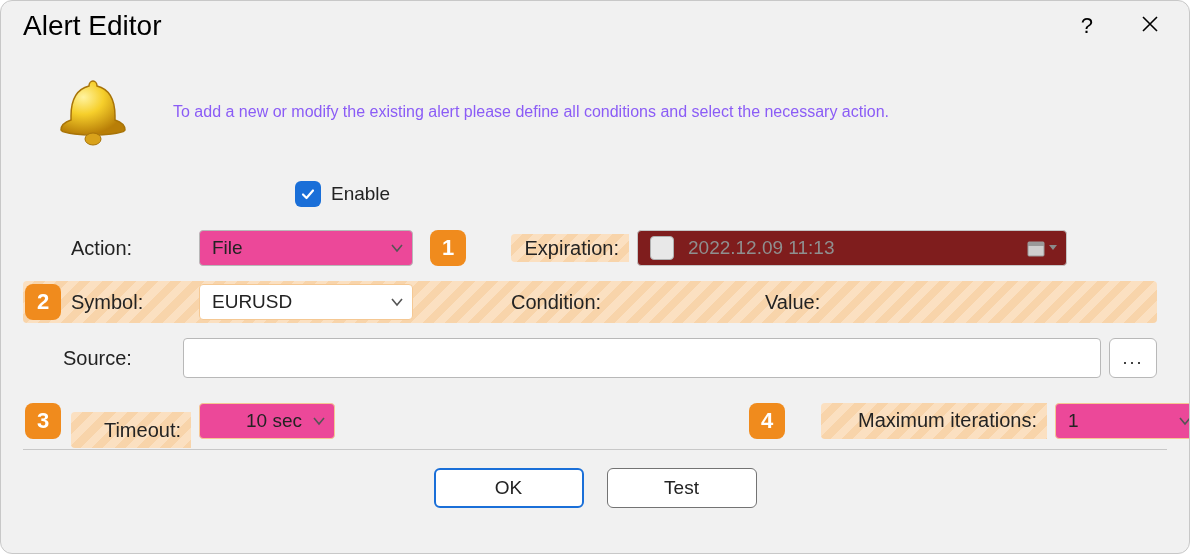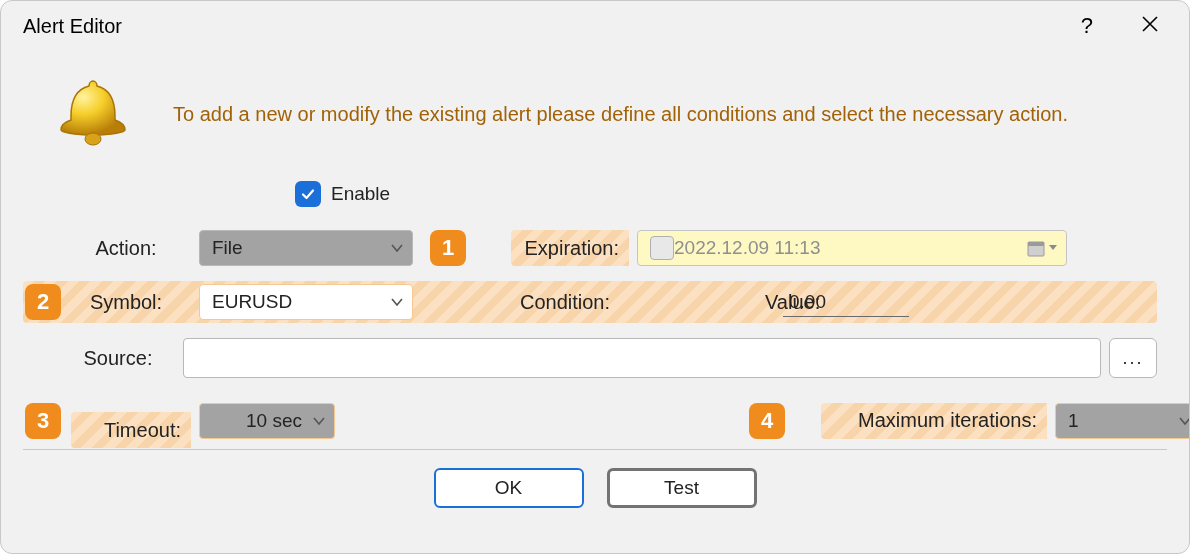--- a/index.html
+++ b/index.html
@@ -5,79 +5,79 @@
   * { box-sizing: border-box; font-family: "Segoe UI", Arial, sans-serif; }
   html,body { margin:0; padding:0; background:#fff; }
   .window {
     width:1190px; height:554px; border:1px solid #c8c8c8; border-radius:12px;
     background:#f1f1f1; position:relative; overflow:hidden;
   }
   .titlebar {
     height:50px; display:flex; align-items:center; justify-content:space-between;
     padding:0 30px 0 22px;
   }
-  .titlebar .title { font-size:20px; color:#000; }
+  .titlebar .title { font-size:28px; color:#000; }
   .titlebar .controls { display:flex; align-items:center; gap:48px; }
   .titlebar .ctrl { font-size:22px; color:#000; cursor:pointer; user-select:none; font-family:Arial,sans-serif; }
   .body { padding:22px 22px 0 22px; }
   .intro { display:flex; align-items:flex-start; gap:40px; margin-bottom:20px; padding-left:30px;}
-  .intro .text { font-size:20px; color:#a16207; padding-top:30px; }
+  .intro .text { font-size:16px; color:#8b5cf6; padding-top:30px; }
   .bell { width:80px; height:80px; flex-shrink:0; }
   .form { padding:0 10px 0 0; }
   .row { display:flex; align-items:center; height:42px; margin-bottom:12px; }
   .marker {
     width:36px; height:36px; border-radius:8px; background:#f08b1d;
     color:#fff; font-size:22px; font-weight:600; display:flex;
     align-items:center; justify-content:center; flex-shrink:0;
   }
-  .lbl { font-size:20px; color:#232323; text-align:center; padding-right:10px; }
+  .lbl { font-size:20px; color:#232323; text-align:left; padding-right:10px; }
   .hatch {
     background: repeating-linear-gradient(135deg,#fbe0c1 0px,#fbe0c1 8px,#f8d4aa 8px,#f8d4aa 16px);
   }
   .combo, .txtin, .disabledbox {
     height:36px; font-size:19px; color:#232323; border:1px solid #b8b8b8;
-    border-radius:4px; background:#a3a3a3; display:flex; align-items:center;
+    border-radius:4px; background:#ec4899; display:flex; align-items:center;
     padding:0 8px 0 12px; position:relative;
   }
   .combo { gap:6px; }
   .combo.hatch-combo { border-color:#f5c893; background:#fff; }
   .chev { margin-left:auto; }
   .chev svg{display:block;}
   .checkbox-wrap { display:flex; align-items:center; gap:10px; }
   .cb {
     width:26px; height:26px; border-radius:6px; background:#1a6fd8;
     display:flex; align-items:center; justify-content:center;
   }
   .cb svg{display:block;}
   .cb-disabled {
     width:24px; height:24px; border-radius:4px; border:1px solid #b0b0b0;
     background:#e8e8e8;
   }
   .checkbox-wrap .cblabel { font-size:19px; color:#232323; }
   .disabledbox {
-    background:#fef9c3; color:#8f8f8f; border-color:#c5c5c5; 
+    background:#7f1d1d; color:#8f8f8f; border-color:#c5c5c5; gap:14px;
     justify-content:flex-start;
   }
   .disabledbox .dt-icon { margin-left:auto; display:flex; align-items:center; gap:2px; }
   .value-underline {
     border:none; border-bottom:1px solid #6a6a6a; border-radius:0;
     background:transparent; padding:0 6px; height:30px;
   }
   .srcfield {
     height:40px; border:1px solid #b8b8b8; border-radius:4px; background:#fff; flex:1;
   }
   .browse {
     width:48px; height:40px; border:1px solid #b8b8b8; border-radius:6px;
     background:#fff; display:flex; align-items:center; justify-content:center;
     font-size:18px; color:#232323; margin-left:8px; letter-spacing:2px;
   }
   hr.sep { border:none; border-top:1px solid #c8c8c8; margin:14px 22px 0 22px; }
   .buttons { display:flex; align-items:center; justify-content:center; gap:23px; padding:18px 0; }
   .btn {
-    width:150px; height:40px; border:3px solid #737373; border-radius:6px;
+    width:150px; height:40px; border:1px solid #737373; border-radius:6px;
     background:#fff; font-size:19px; color:#232323; display:flex;
     align-items:center; justify-content:center; cursor:pointer;
   }
   .btn.primary { border:2px solid #1a6fd8; }
   
   .grid { display:grid; grid-template-columns:40px 120px 218px 46px 24px 118px 430px; align-items:center; column-gap:8px; }
   .row2g { display:grid; grid-template-columns:40px 120px 218px 46px 24px 118px 120px 10px 180px 130px; align-items:center; column-gap:8px; }
   .row4g { display:grid; grid-template-columns:40px 120px 140px 400px 24px 260px 150px; align-items:center; column-gap:8px; }
 </style>
 </head>
@@ -135,21 +135,21 @@
           <span class="chev">
               <svg width="14" height="14" viewBox="0 0 14 14">
                 <path d="M2 4 L7 10 L12 4" stroke="#555" stroke-width="1.6" fill="none"></path>
               </svg>
             </span>
         </div>
         <div style="display:flex;justify-content:center;">
             <div class="marker">1</div>
           </div>
         <div></div>
-        <div class="lbl hatch" style="height:36px;display:flex;align-items:center;justify-content:flex-end;border-radius:4px 0 0 4px;">Expiration:</div>
+        <div class="lbl hatch" style="height:28px;display:flex;align-items:center;justify-content:flex-end;border-radius:4px 0 0 4px;">Expiration:</div>
         <div class="disabledbox hatch" style="width:430px;">
           <div class="cb-disabled"></div>
           <span>2022.12.09 11:13</span>
           <span class="dt-icon">
             <svg width="20" height="20" viewBox="0 0 20 20">
                 <rect x="2" y="4" width="16" height="14" rx="1" fill="#cfcfcf" stroke="#9a9a9a"></rect>
                 <rect x="2" y="4" width="16" height="4" fill="#9a9a9a"></rect>
               </svg>
             <svg width="10" height="10" viewBox="0 0 10 10">
                 <path d="M1 2 L5 7 L9 2 Z" fill="#8a8a8a"></path>
@@ -169,23 +169,20 @@
               <svg width="14" height="14" viewBox="0 0 14 14">
                 <path d="M2 4 L7 10 L12 4" stroke="#555" stroke-width="1.6" fill="none"></path>
               </svg>
             </span>
         </div>
         <div></div>
           <div></div>
         <div class="lbl">Condition:</div>
         <div></div>
         <div class="lbl" style="text-align:right;">Value:</div>
-        <div class="combo value-underline" style="width:126px;">
-          <span>0.00</span>
-        </div>
       </div>
 
       <div class="row" style="margin-top:14px;">
         <div style="width:40px;"></div>
         <div class="lbl" style="width:120px;">Source:</div>
         <div class="srcfield"></div>
         <div class="browse">
             <span>...</span>
           </div>
       </div>

